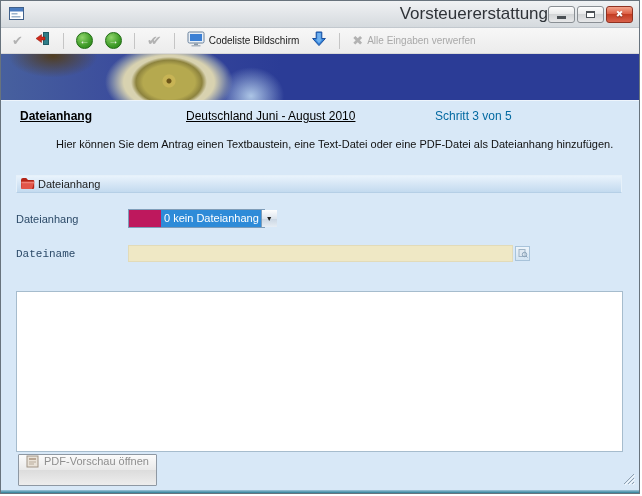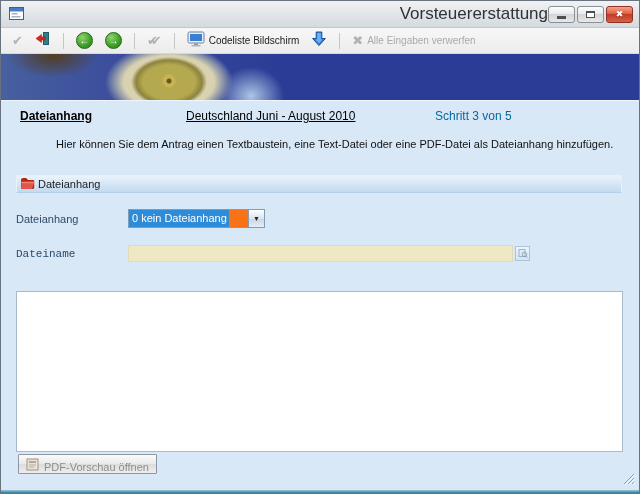--- a/index.html
+++ b/index.html
@@ -46,31 +46,31 @@
 
   .section-bar{position:absolute;left:15px;width:606px;height:18px;display:flex;align-items:center;gap:3px;padding-left:3px;background:linear-gradient(180deg,#e9f3fc,#c3daef);border:1px solid #e6f1fa;border-bottom-color:#b5cfe6;}
   .section-bar .stitle{font-size:11px;color:#1c1c1c;}
   .bar-attachment{top:74px;}
   .bar-preview{top:170px;margin-top:32px;}
 
   .flabel{position:absolute;left:15px;font-size:11px;color:#2c4a68;}
   .lbl-attachment{top:112px;}
   .lbl-filename{top:147px;font-family:Liberation Mono, monospace;}
 
-  .combo{position:absolute;left:127px;top:108px;width:137px;height:19px;display:flex;border:1px solid #7f9db9;background:#f97316;}
+  .combo{position:absolute;left:127px;top:108px;width:137px;height:19px;display:flex;border:1px solid #7f9db9;background:#be185d;padding-left:32px;}
   .combo-sel{background:#2e8bd8;color:#fff;font-size:11px;padding:2px 2px 0 3px;white-space:nowrap;}
   .combo-fill{flex:1;}
   .combo-btn{width:16px;flex:0 0 16px;border:none;border-left:1px solid #7f9db9;background:linear-gradient(180deg,#fefefe,#dde5ee 50%,#c9d5e2 50%,#e6edf4);font-size:7px;color:#222;display:flex;align-items:center;justify-content:center;padding:0;}
 
   .beige-input{position:absolute;left:127px;top:144px;width:385px;height:17px;background:#efe8c5;border:1px solid #e2dbb9;font-size:11px;padding:1px 3px;color:#333;}
   .mini-btn{position:absolute;left:514px;top:145px;width:15px;height:15px;border:1px solid #a8c3da;background:linear-gradient(180deg,#eef5fb,#d3e4f2);padding:0;display:flex;align-items:center;justify-content:center;}
 
   .preview-box{position:absolute;left:15px;top:190px;width:607px;height:161px;background:#fff;border:1px solid #a6bccd;}
 
-  .pdf-btn{position:absolute;left:17px;top:353px;height:20px;padding:0 7px;display:flex;align-items:flex-end;gap:5px;border:1px solid #8e98a3;border-radius:1px;background:linear-gradient(180deg,#fbfbfb,#e9e9e9 50%,#dcdcdc 50%,#ededed);font-size:11px;color:#8e8e8e;}
+  .pdf-btn{position:absolute;left:17px;top:353px;height:32px;padding:0 7px;display:flex;align-items:flex-start;gap:5px;border:1px solid #8e98a3;border-radius:1px;background:linear-gradient(180deg,#fbfbfb,#e9e9e9 50%,#dcdcdc 50%,#ededed);font-size:11px;color:#8e8e8e;}
 
   .resize-grip{position:absolute;right:4px;bottom:3px;}
 
   .bottom-edge{height:3px;flex:0 0 3px;background:linear-gradient(180deg,#9fc6da,#2c7e96);}
 </style>
 </head>
 <body>
 
 <div class="window">
 

